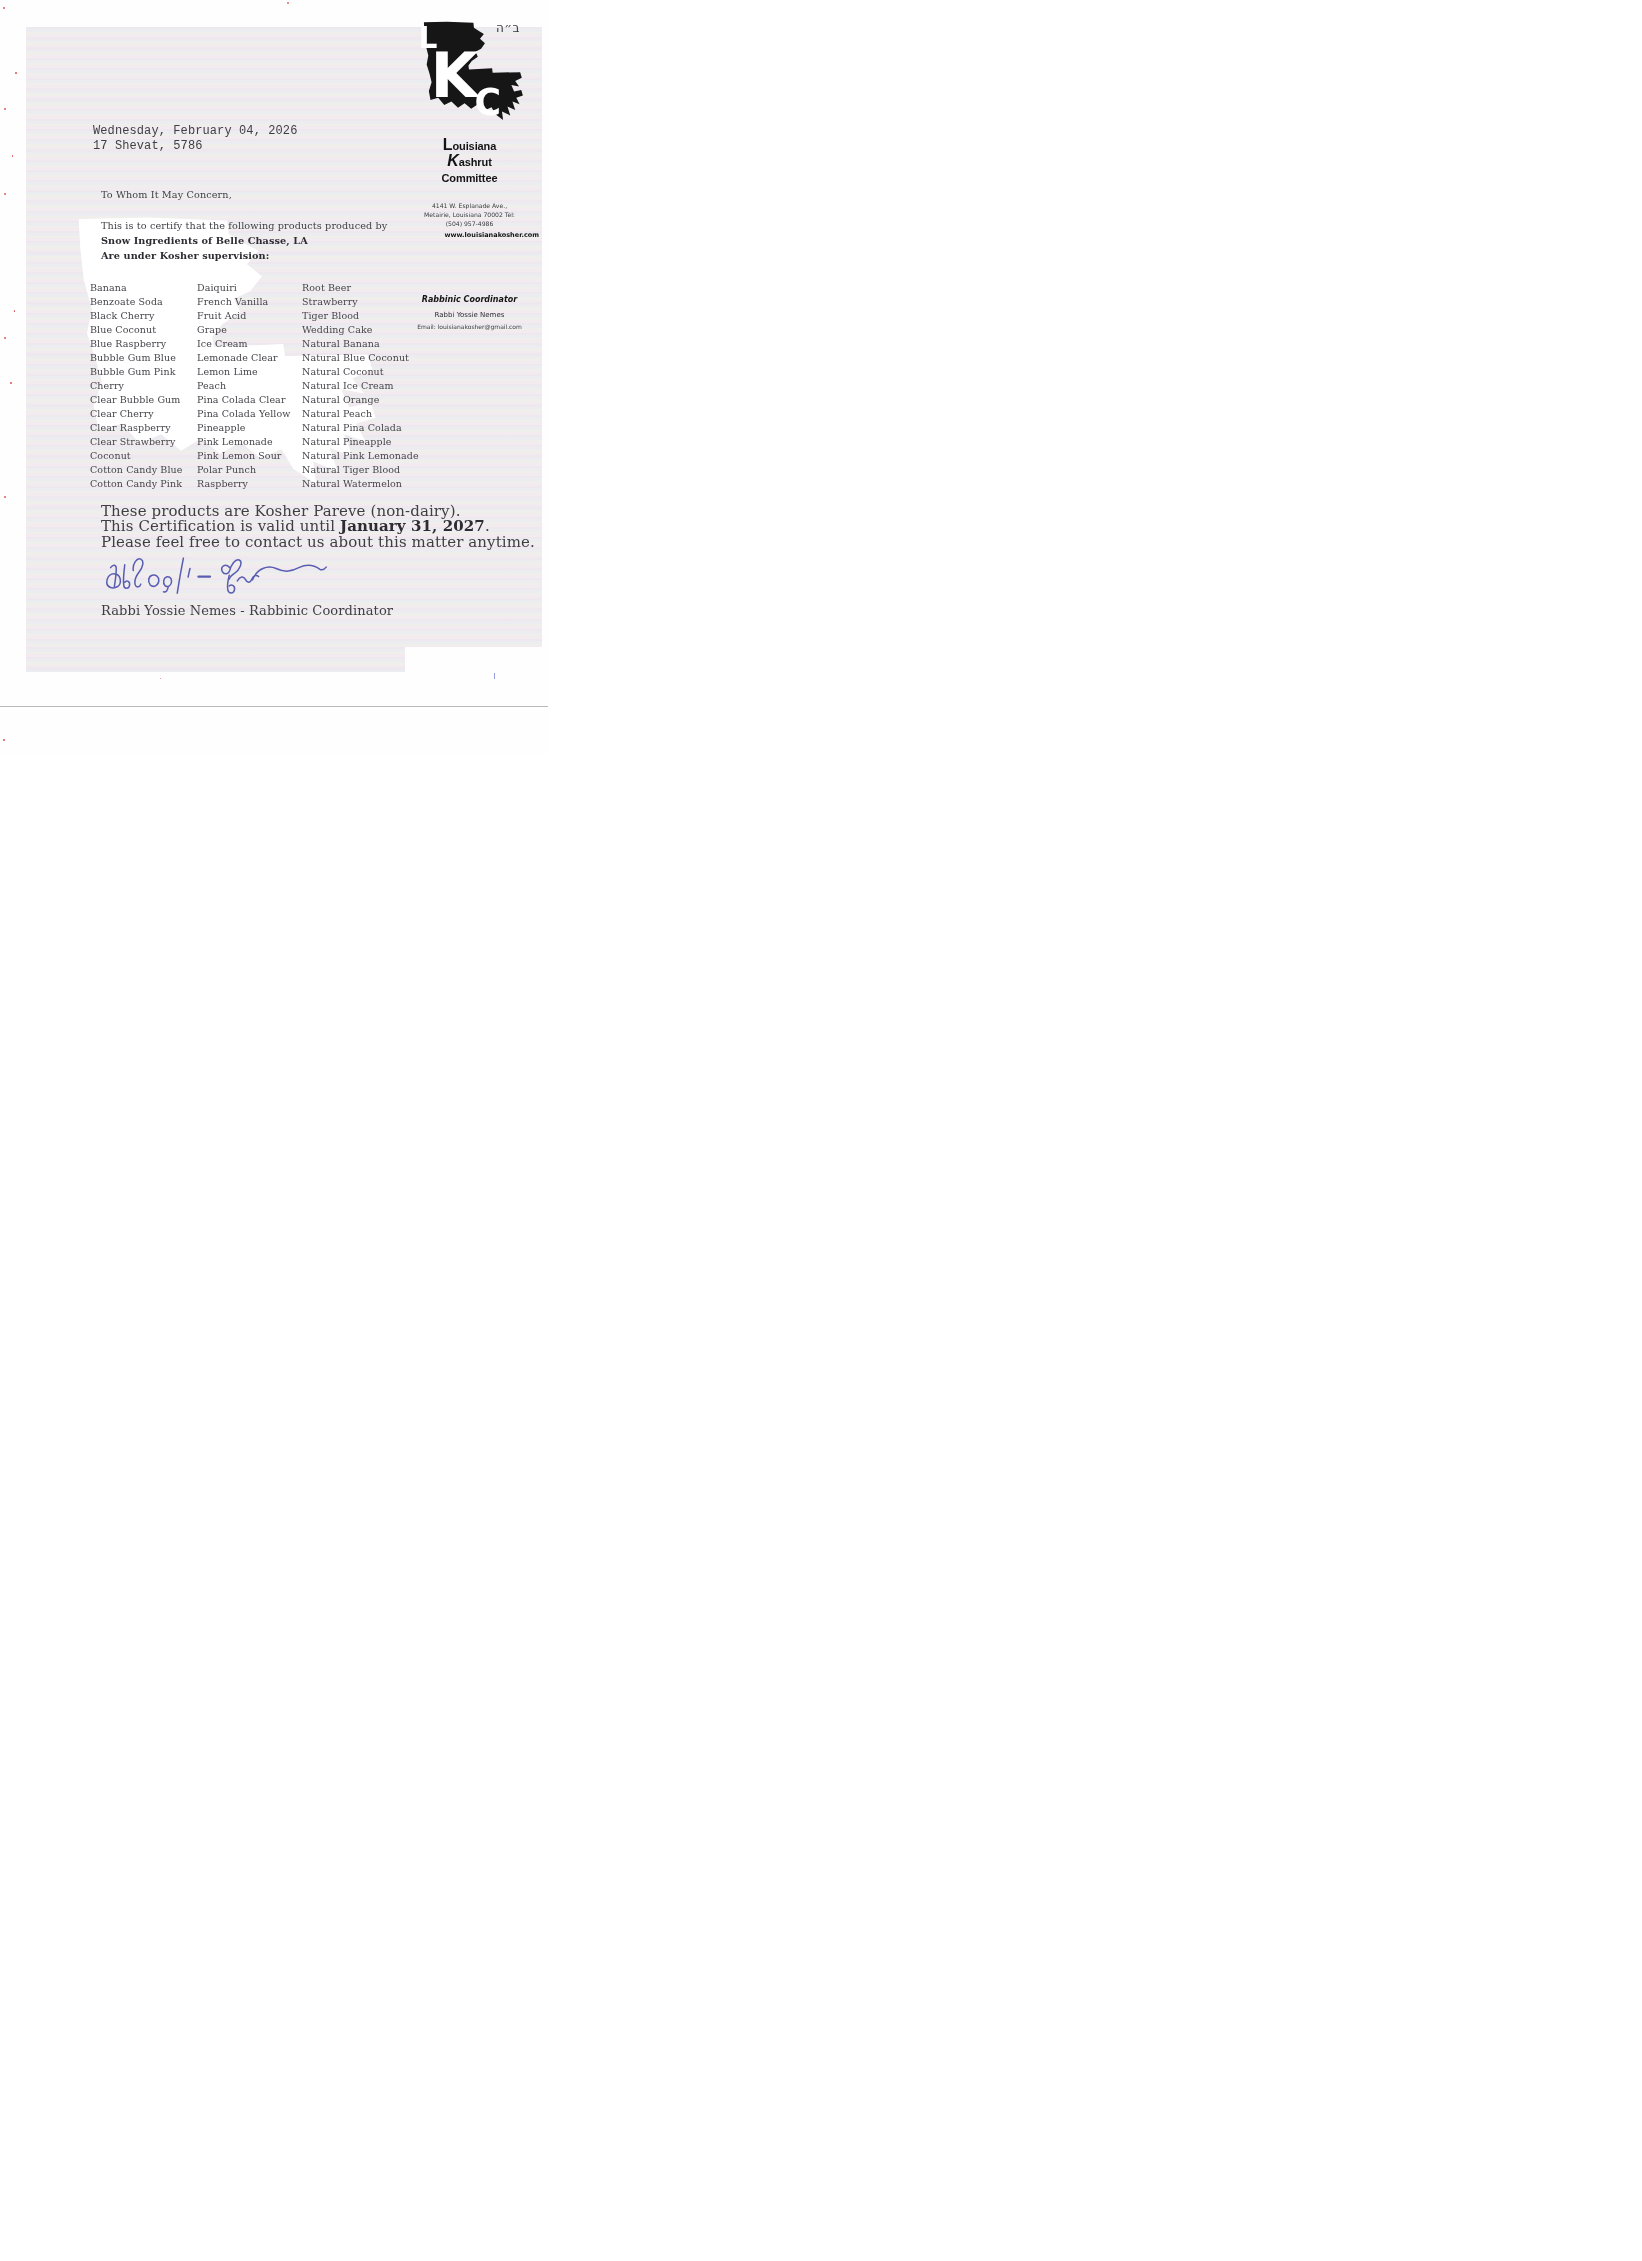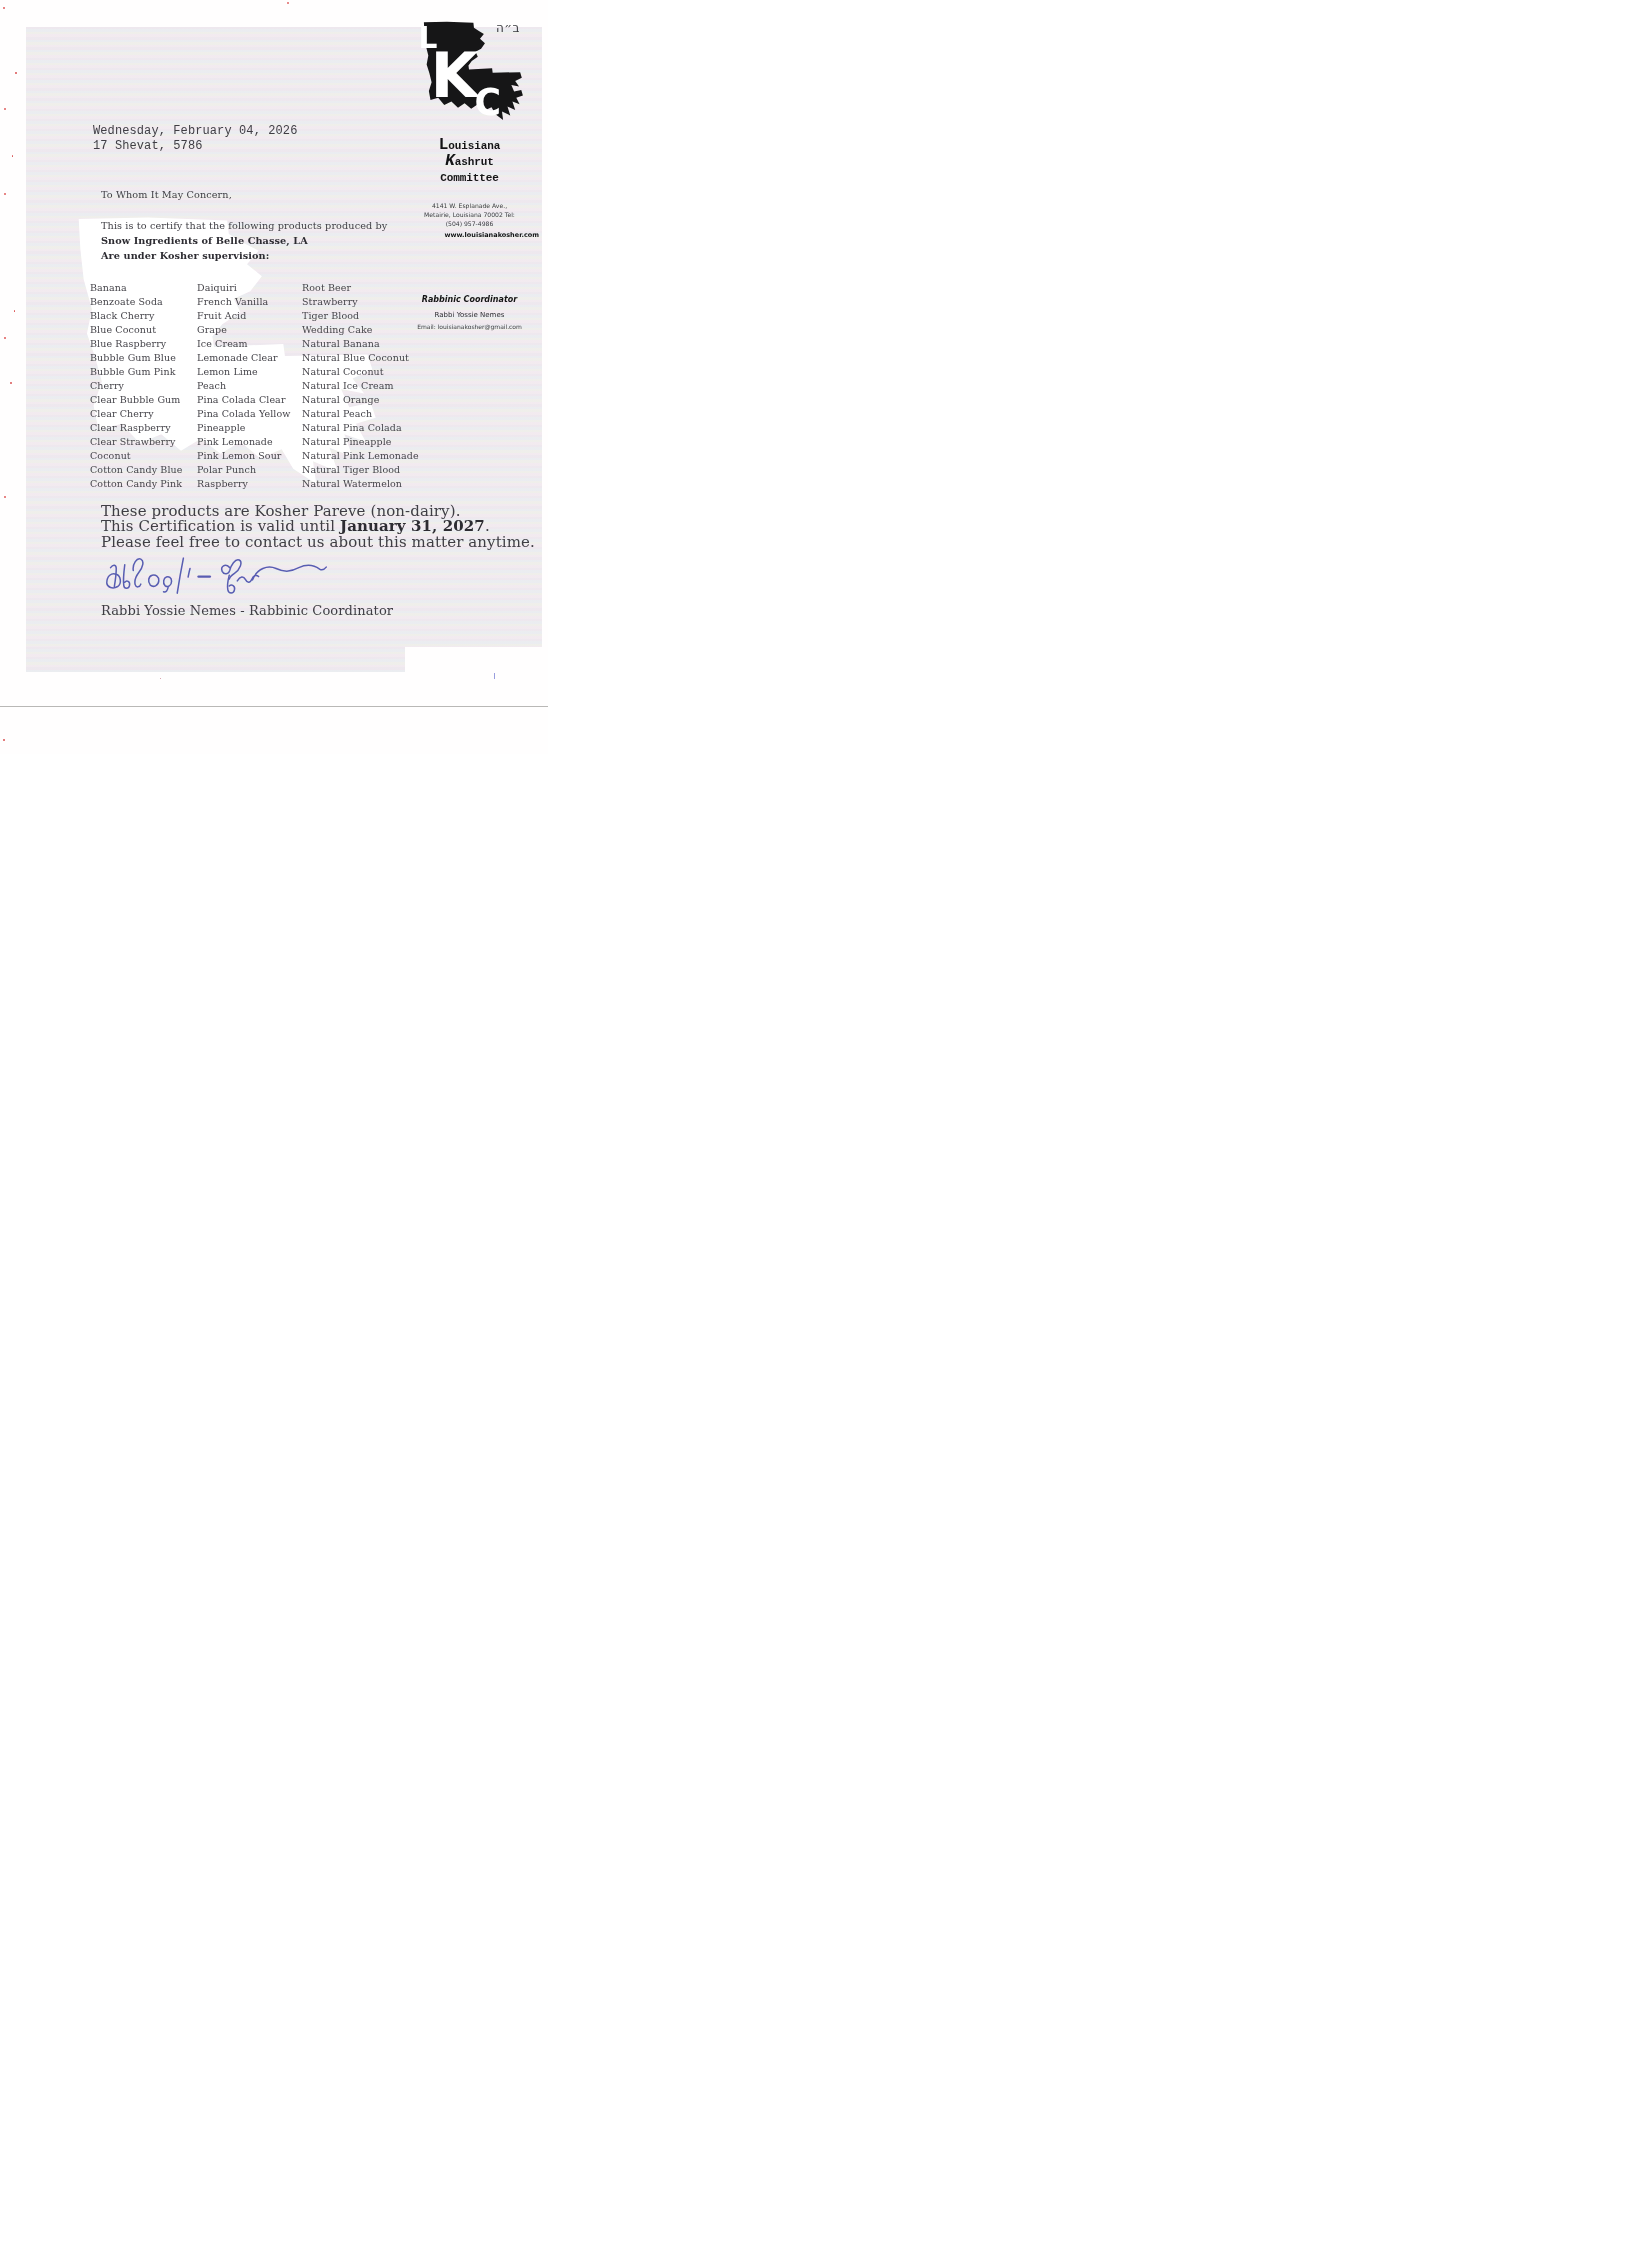--- a/index.html
+++ b/index.html
@@ -49,21 +49,21 @@
   .closing-par .b{font-weight:bold;color:#2d2c32;}
 
   .signature-box{position:absolute;left:103px;top:553px;width:227px;height:50px;}
   .signer-line{position:absolute;left:101px;top:603px;font-size:13px;letter-spacing:0.1px;}
 
   
   .hebrew-mark{position:absolute;left:496px;top:21px;width:28px;font-size:12px;color:#3a3a3e;
     font-family:"DejaVu Sans",sans-serif;letter-spacing:0.5px;}
   .logo-box{position:absolute;left:414px;top:19.5px;width:110px;height:111px;}
   .org-name{position:absolute;left:400px;top:138px;width:139px;text-align:center;
-    font-family:Liberation Mono, monospace;font-weight:bold;color:#141416;line-height:16px;}
+    font-family:Liberation Sans, sans-serif;font-weight:bold;color:#141416;line-height:16px;}
   .org-name .row{font-size:11px;letter-spacing:-0.1px;}
   .org-name .init{font-size:16px;line-height:0;}
   .org-name .init-k{font-size:16px;line-height:0;font-style:italic;}
   .addr-block{position:absolute;left:400px;top:202px;width:139px;text-align:center;
     font-family:"DejaVu Sans","Liberation Sans",sans-serif;font-size:6.1px;line-height:8.8px;color:#3c3c40;}
   .website{position:absolute;left:400px;top:231px;width:139px;text-align:right;
     font-family:"DejaVu Sans","Liberation Sans",sans-serif;font-size:6.5px;font-weight:bold;color:#141416;}
   .coord-title{position:absolute;left:400px;top:295px;width:139px;text-align:center;
     font-family:"DejaVu Sans","Liberation Sans",sans-serif;font-size:8px;font-weight:bold;font-style:italic;color:#141416;}
   .coord-name{position:absolute;left:400px;top:311px;width:139px;text-align:center;

